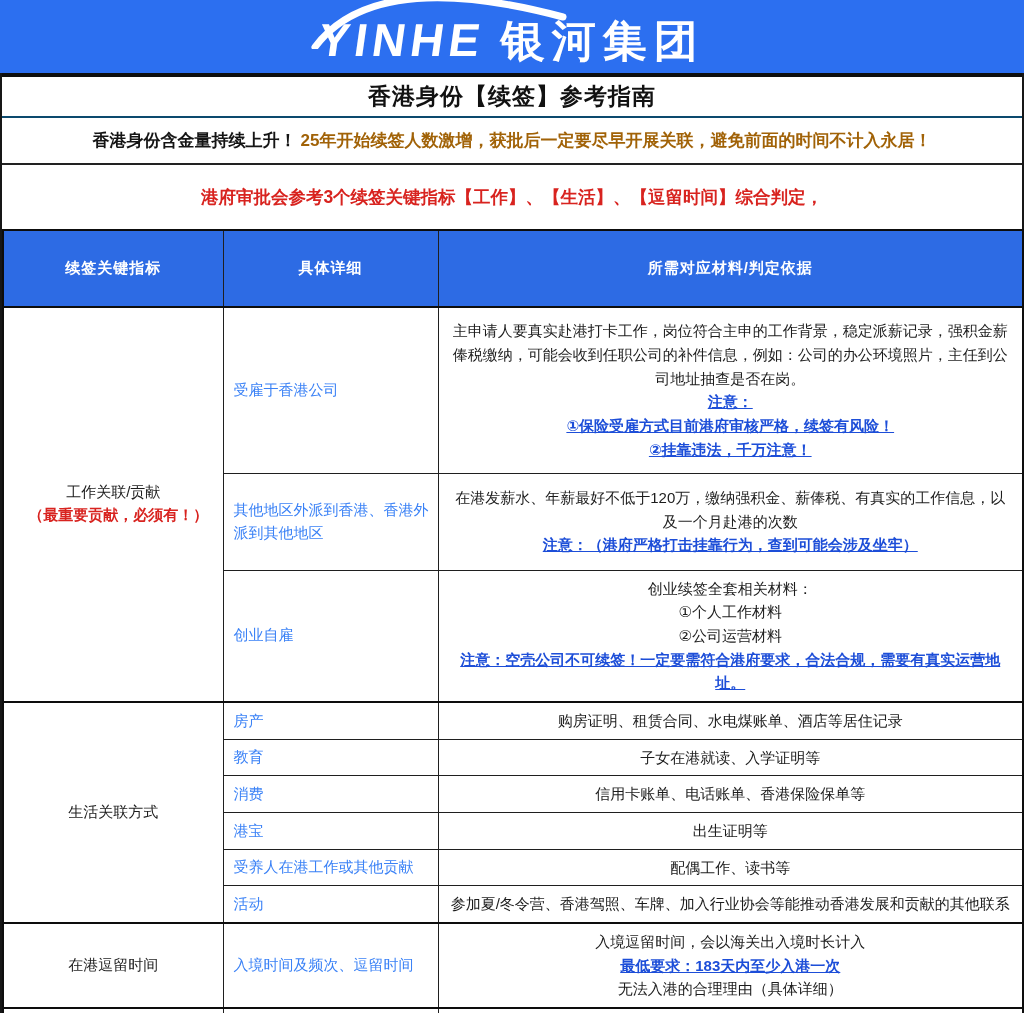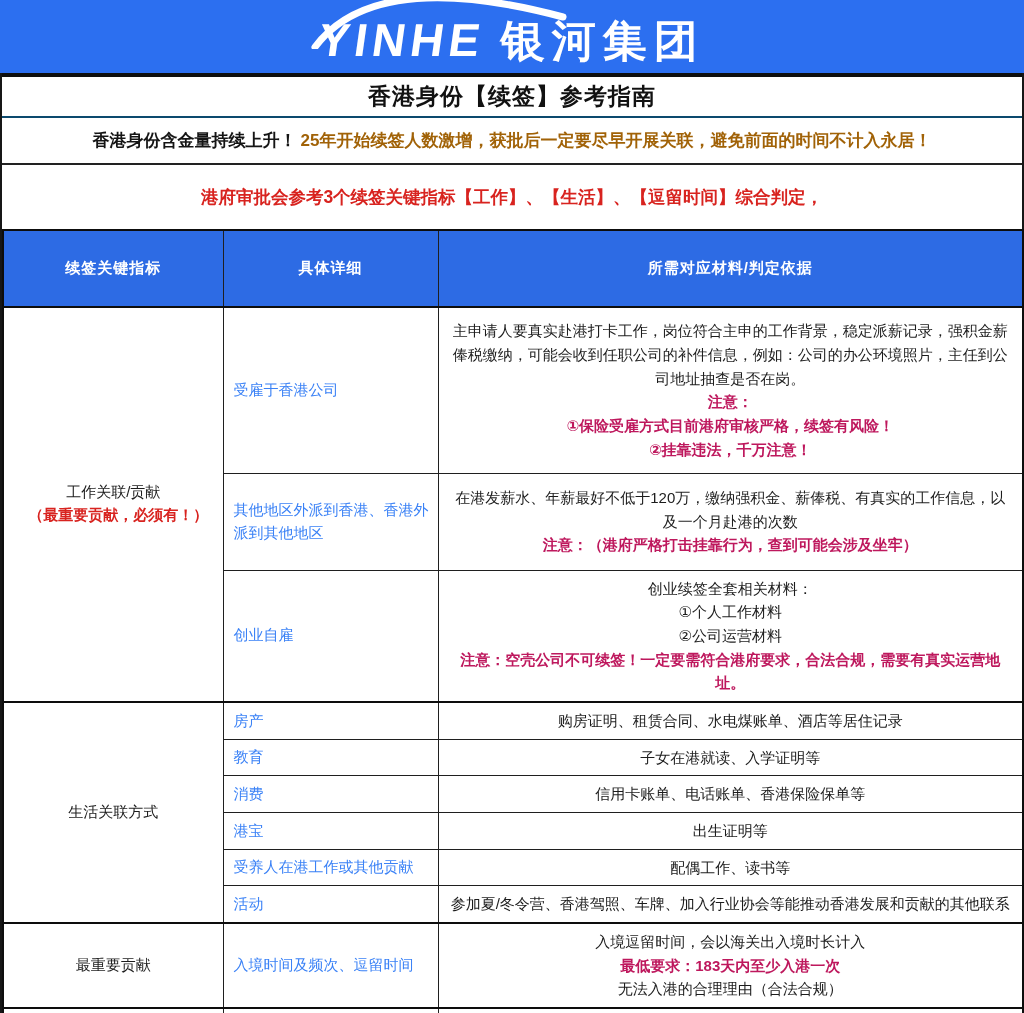--- a/index.html
+++ b/index.html
@@ -38,21 +38,21 @@
   td.c1 .sub { color:#d8231f; font-weight:bold; margin-top:4px;padding-left:10px; }
   td.c2 { padding:4px 8px 4px 10px; font-size:15px; color:#3b82f6; vertical-align:middle; line-height:1.5; }
   td.c3 { padding:6px 12px; font-size:15px; color:#1c1c1c; vertical-align:middle; line-height:1.58;text-align:center; }
   .r-a  td { height:166px; }
   .r-b  td { height:97px; }
   .r-c  td { height:100px; }
   .r-life td { height:31px; }
   .r-stay td { height:79px; }
   .r-other td { height:35px; }
   .ln-black { color:#1c1c1c; }
-  .ln-red { color:#be185d; font-weight:bold; }
+  .ln-red { color:#1d4ed8; font-weight:bold;text-decoration:underline; }
 </style>
 </head>
 <body>
 
 <div class="page">
 
   <div class="top-banner">
     <div class="logo">
       <svg class="logo-arc" viewBox="0 0 268 66">
         <path d="M10 64 Q 70 -16 258 34" fill="none" stroke="#ffffff" stroke-width="7" stroke-linecap="round"></path>
@@ -155,27 +155,27 @@
         </tr>
         <tr class="r-life">
           <td class="c2">活动</td>
           <td class="c3">
               <div class="ln-black">参加夏/冬令营、香港驾照、车牌、加入行业协会等能推动香港发展和贡献的其他联系</div>
             </td>
         </tr>
 
         <tr class="r-stay grp-top">
           <td class="c1">
-            <div>最重要贡献</div>
+            <div>在港逗留时间</div>
           </td>
           <td class="c2">入境时间及频次、逗留时间</td>
           <td class="c3">
               <div class="ln-black">入境逗留时间，会以海关出入境时长计入</div>
               <div class="ln-red">最低要求：183天内至少入港一次</div>
-              <div class="ln-black">无法入港的合理理由（合法合规）</div>
+              <div class="ln-black">无法入港的合理理由（具体详细）</div>
             </td>
         </tr>
 
         <tr class="r-other grp-top">
           <td class="c1">
             <div>其他</div>
           </td>
           <td class="c2">其他与香港相关的贡献</td>
           <td class="c3">
               <div class="ln-black">如有可提供</div>

